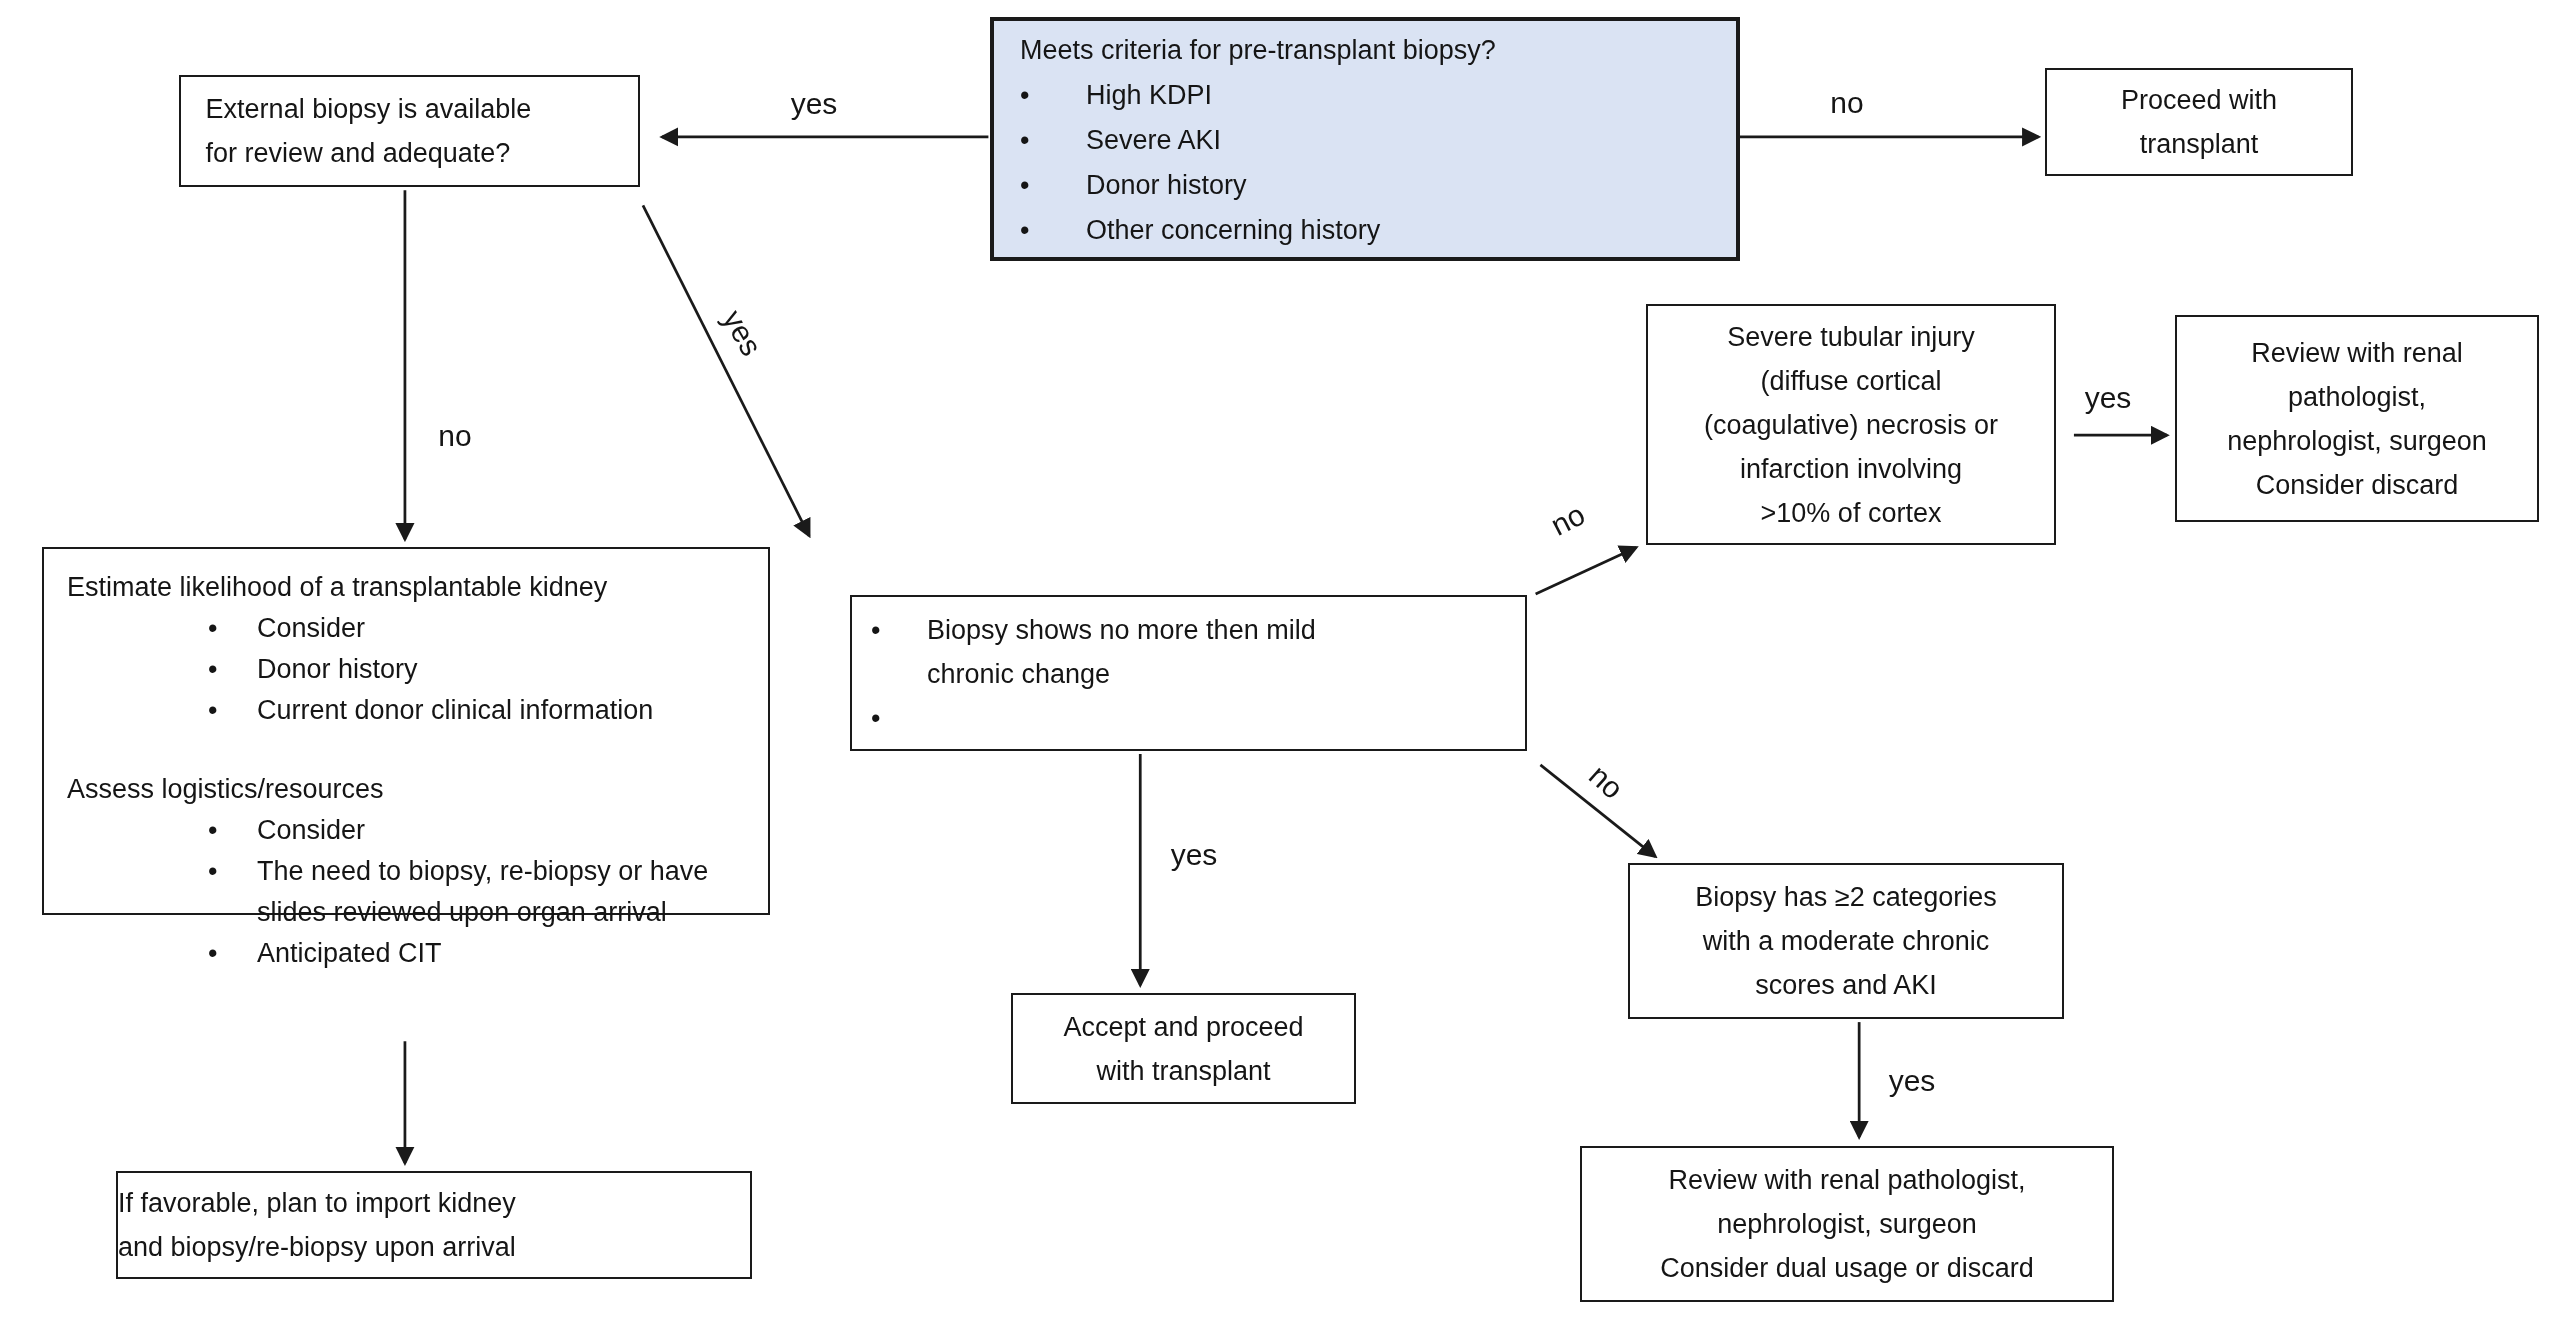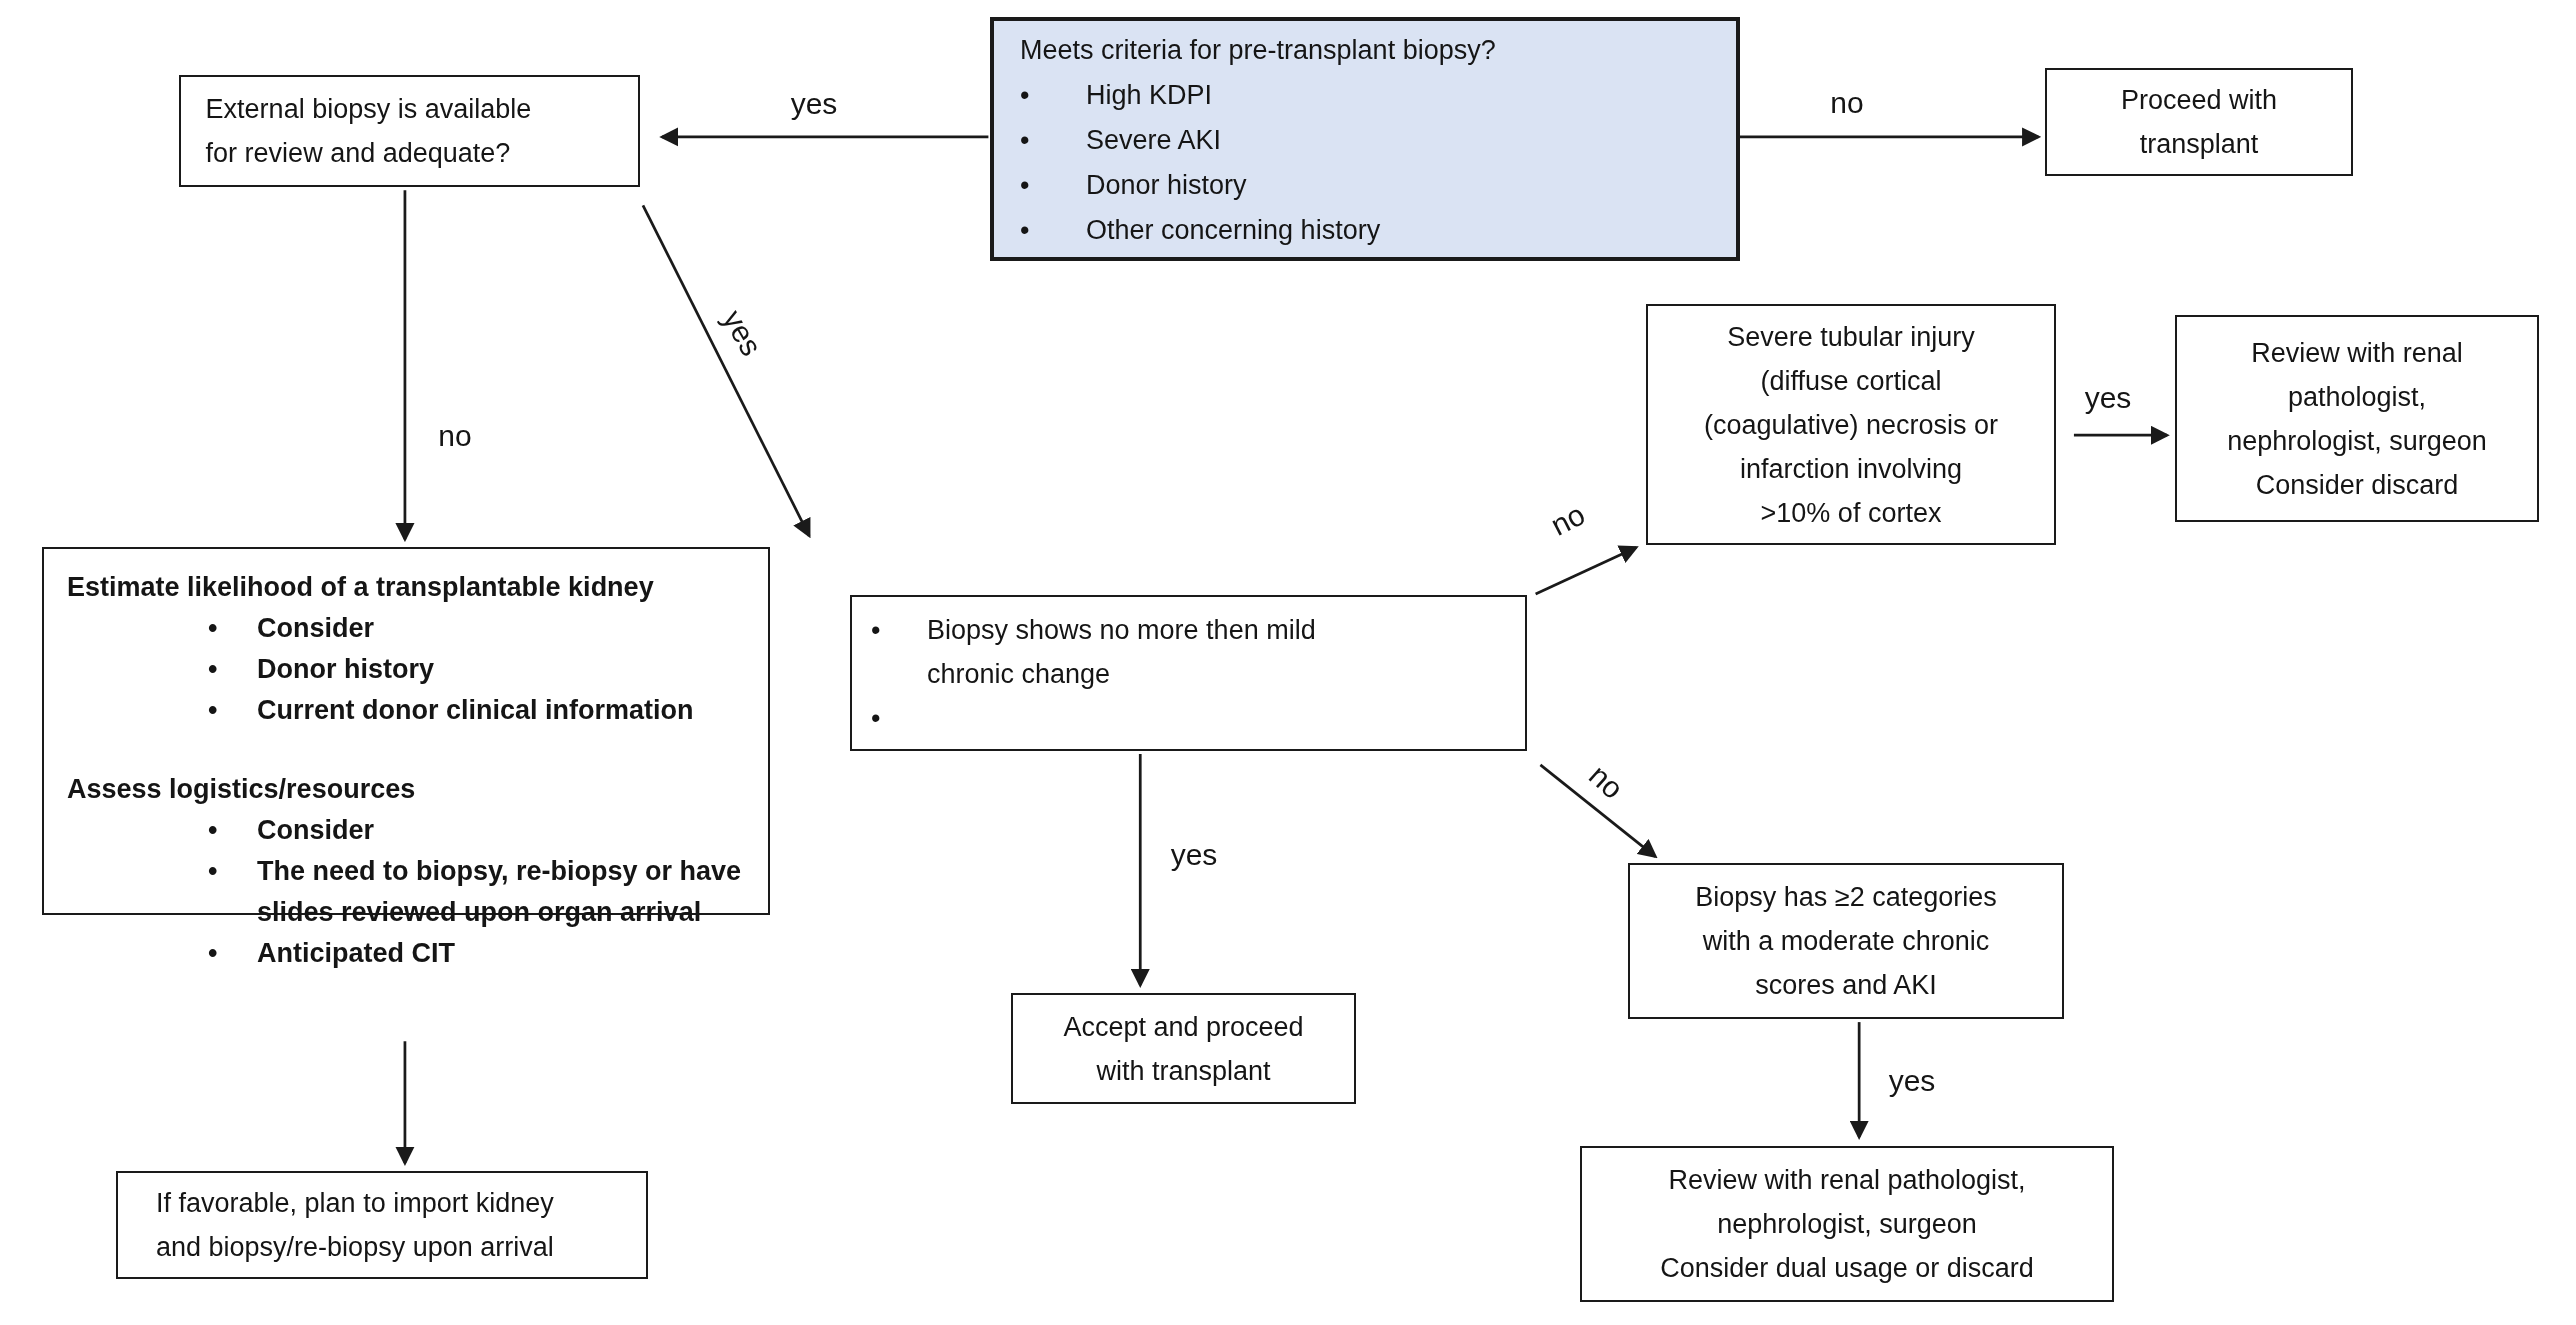--- a/index.html
+++ b/index.html
@@ -19,22 +19,22 @@
   .pre{white-space:pre-line;}
   .center{display:flex;align-items:center;justify-content:center;text-align:center;}
   .vcenter{display:flex;align-items:center;}
   
   .n-criteria{left:990px;top:17px;width:750px;height:244px;background:var(--decision);border-width:4.1px;line-height:45px;padding:6.8px 13.7px 0 26px;}
   .n-external{left:179px;top:75px;width:461px;height:112px;padding-left:24.6px;}
   .n-proceed{left:2045px;top:68px;width:308px;height:108px;}
   .n-severe{left:1646px;top:304px;width:410px;height:241px;}
   .n-review-discard{left:2175px;top:315px;width:364px;height:207px;}
   .n-findings{left:850px;top:595px;width:677px;height:156px;padding:11px 6.8px 0 19px;}
-  .n-estimate{left:42px;top:547px;width:728px;height:368px;line-height:41px;padding:18px 9.6px 0 23px;font-weight:bold;}
-  .n-import{left:116px;top:1171px;width:532px;height:108px;padding-left:38px;}
+  .n-estimate{left:42px;top:547px;width:728px;height:368px;line-height:41px;padding:18px 9.6px 0 23px;}
+  .n-import{left:116px;top:1171px;width:636px;height:108px;}
   .n-accept{left:1011px;top:993px;width:345px;height:111px;}
   .n-categories{left:1628px;top:863px;width:436px;height:156px;}
   .n-review-dual{left:1580px;top:1146px;width:534px;height:156px;}
   
   .brow{display:flex;align-items:flex-start;}
   .blt{flex:0 0 66px;text-align:left;}
   .n-findings .blt{flex:0 0 56px;}
   .n-estimate .ind{padding-left:141px;}
   .n-estimate .blt{flex:0 0 49px;}
   .n-findings .btxt{max-width:561px;}

